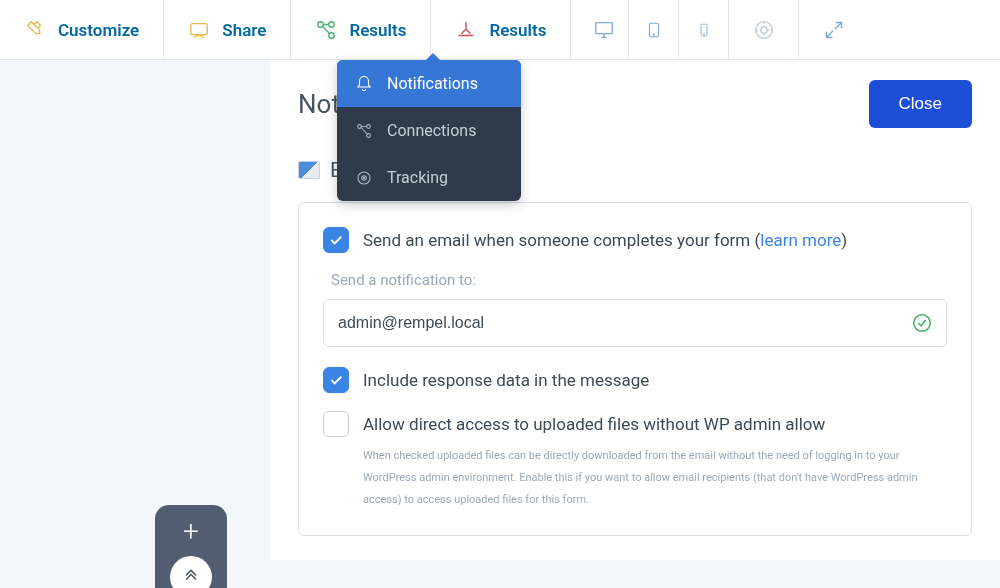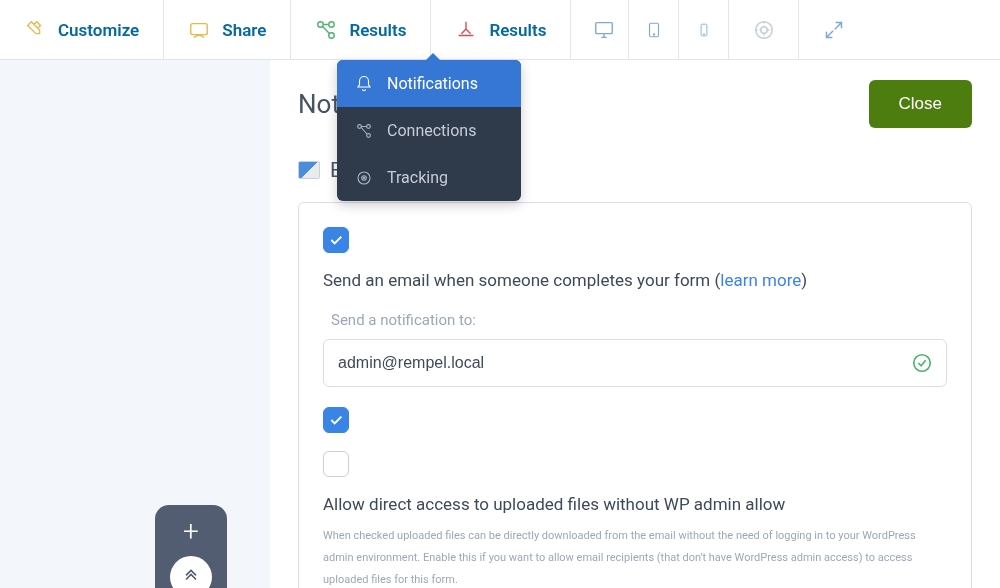--- a/index.html
+++ b/index.html
@@ -26,28 +26,28 @@
     .dropdown-icon svg { width: 18px; height: 18px; }
     
     .content-wrap { display: flex; padding-left: 270px; }
     .side-controls { position: fixed; bottom: -20px; left: 155px; width: 72px; background: #525d71; border-radius: 14px 14px 0 0; padding: 10px 0; display: flex; flex-direction: column; align-items: center; gap: 8px; z-index: 50; }
     .side-plus { color: #fff; font-size: 28px; font-weight: 300; cursor: pointer; }
     .side-circle { width: 42px; height: 42px; background: #fff; border-radius: 50%; display: flex; align-items: center; justify-content: center; cursor: pointer; }
     
     .panel { flex: 1; background: #fff; border-radius: 0; padding: 0; }
     .panel-header { display: flex; align-items: center; justify-content: space-between; padding: 20px 28px 0; }
     .panel-title { font-size: 26px; font-weight: 400; color: #475464; }
-    .close-btn { background: #4d7c0f; color: #fff; border: none; border-radius: 6px; padding: 14px 30px; font-size: 17px; cursor: pointer; }
+    .close-btn { background: #1d4ed8; color: #fff; border: none; border-radius: 6px; padding: 14px 30px; font-size: 17px; cursor: pointer; }
     
     .section { padding: 30px 28px 24px; }
     .section-title { display: flex; align-items: center; gap: 10px; font-size: 21px; color: #475464; margin-bottom: 20px; }
     .section-icon { width: 22px; height: 18px; background: linear-gradient(135deg,#4a8edb 50%,#e8ecef 50%); border: 1px solid #c8d0db; border-radius: 2px; }
     
     .form-box { border: 1px solid #d8dee8; border-radius: 6px; padding: 24px; margin-top: 10px; }
-    .form-row { display: flex; align-items: flex-start; gap: 14px; margin-bottom: 18px; flex-direction: column; }
+    .form-row { display: flex; align-items: flex-start; gap: 14px; margin-bottom: 18px; }
     .checkbox { width: 26px; height: 26px; border-radius: 6px; border: 1.5px solid #c7cfda; flex-shrink: 0; display: inline-flex; align-items: center; justify-content: center; cursor: pointer; }
     .checkbox.checked { background: #3a84e6; border-color: #3a84e6; }
     .checkbox.checked svg { width: 16px; height: 16px; }
     .check-label { font-size: 17px; color: #3d4a5a; line-height: 26px; }
     .check-label a { color: #3a84e6; text-decoration: none; }
     .helper-text { font-size: 11px; color: #9ca8b8; margin-top: 8px; line-height: 22px; }
     .sub-label { font-size: 15px; color: #9ca8b8; margin-bottom: 10px; margin-left: 8px; }
     .input-wrap { position: relative; }
     .text-input { width: 100%; padding: 14px 36px 14px 14px; border: 1px solid #d8dee8; border-radius: 6px; font-size: 16px; color: #3d4a5a; outline: none; }
     .input-valid-icon { position: absolute; right: 14px; top: 50%; transform: translateY(-50%); width: 22px; height: 22px; }
@@ -207,20 +207,21 @@
           </span>
         </div>
         <div class="spacer-after-input"></div>
 
         <div class="form-row">
           <span class="checkbox checked">
             <svg viewBox="0 0 24 24" fill="none" stroke="#fff" stroke-width="3">
                 <path d="M5 12l5 5L20 7"></path>
               </svg>
           </span>
+          <span class="check-label">Include response data in the message</span>
         </div>
 
         <div class="form-row" style="margin-bottom:0">
           <span class="checkbox"></span>
           <div>
             <div class="check-label">Allow direct access to uploaded files without WP admin allow</div>
             <div class="helper-text">When checked uploaded files can be directly downloaded from the email without the need of logging in to your WordPress admin environment. Enable this if you want to allow email recipients (that don't have WordPress admin access) to access uploaded files for this form.</div>
           </div>
         </div>
       </div>

